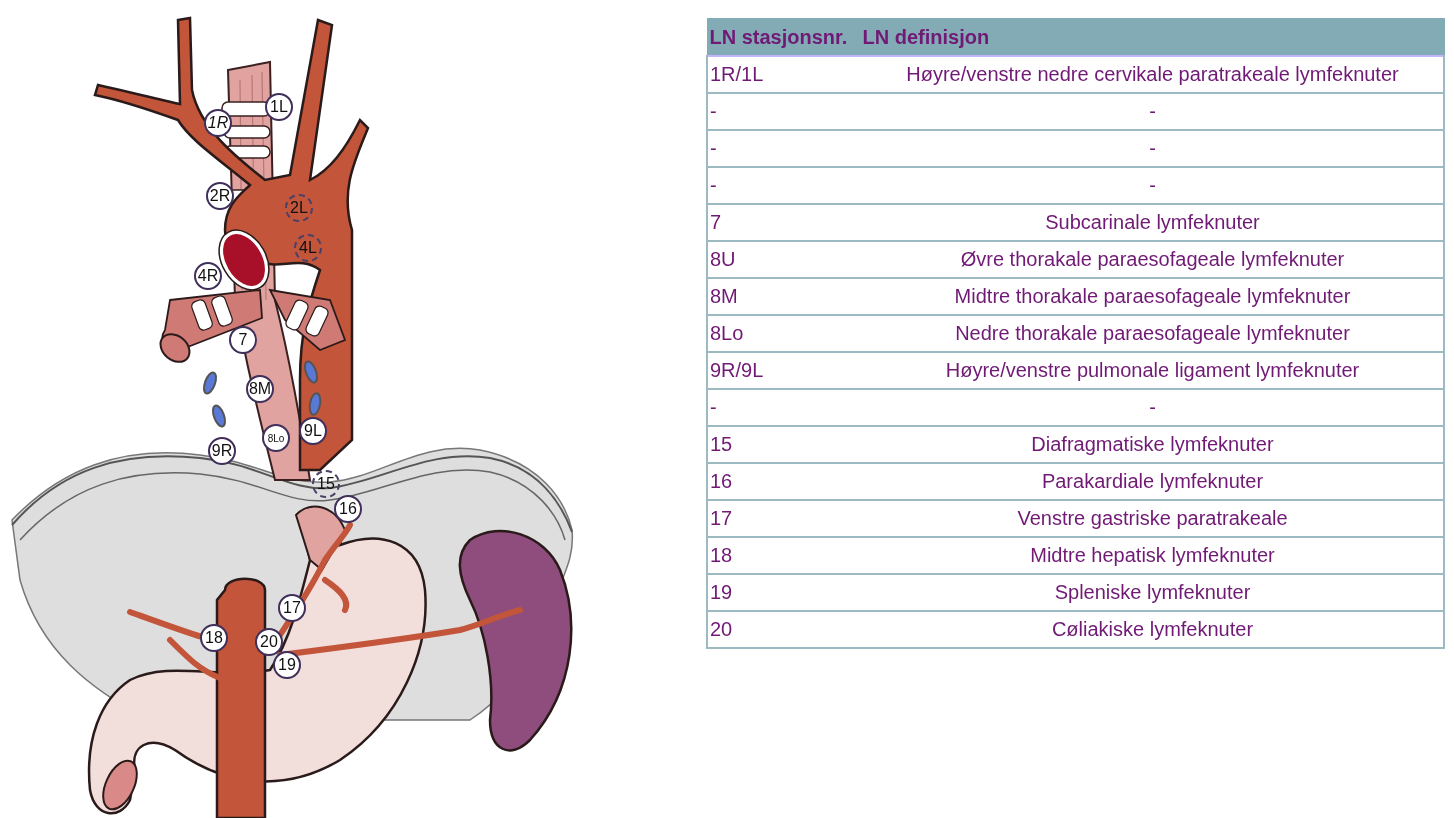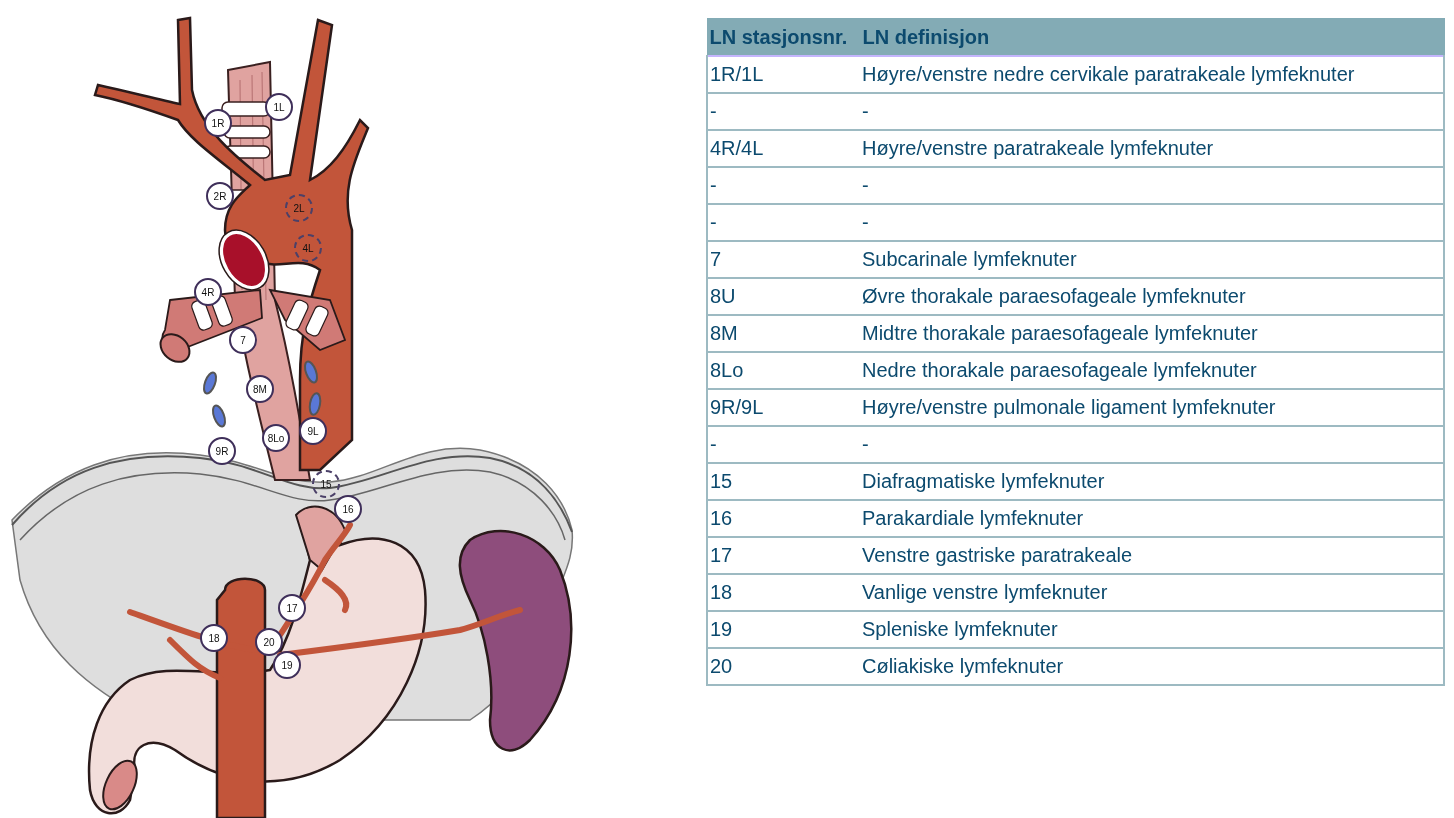--- a/index.html
+++ b/index.html
@@ -1,26 +1,26 @@
 <!DOCTYPE html>
 <html><head>
 <meta charset="utf-8">
 <style>
   html, body { margin:0; padding:0; background:#ffffff; }
   body { width:1454px; height:818px; position:relative; overflow:hidden; font-family:"Liberation Sans", sans-serif; }
   #diagram { position:absolute; left:0; top:0; width:620px; height:818px; }
   #diagram svg { position:absolute; left:0; top:0; }
-  .node { position:absolute; width:28px; height:28px; margin-left:-14px; margin-top:-14px; border-radius:50%; background:#fff; border:2px solid #3f2f5a; box-sizing:border-box; display:flex; align-items:center; justify-content:center; font-size:10px; color:#111; font-family:"Liberation Sans", sans-serif; }
+  .node { position:absolute; width:28px; height:28px; margin-left:-14px; margin-top:-14px; border-radius:50%; background:#fff; border:2px solid #3f2f5a; box-sizing:border-box; display:flex; align-items:center; justify-content:center; font-size:16px; color:#111; font-family:"Liberation Sans", sans-serif; }
   .node.dashed { background:transparent; border:2px dashed #4b4068; }
   .node.small { font-size:10px; }
-  #ln-table { position:absolute; left:706px; top:18px; width:739px; border-collapse:collapse; font-family:"Liberation Sans", sans-serif; font-size:20px; color:#0c4a6e; }
+  #ln-table { position:absolute; left:706px; top:18px; width:739px; border-collapse:collapse; font-family:"Liberation Sans", sans-serif; font-size:20px; color:#701a75; }
   #ln-table th { background:#83abb5; font-weight:bold; text-align:left; height:36px; padding:0 0 0 2px; border:1px solid #83abb5; white-space:nowrap; }
   #ln-table td { height:35px; padding:0 0 0 2px; border-top:2px solid #c4b5fd; border-bottom:2px solid #9dbac2; white-space:nowrap;margin-top:29px; }
   #ln-table td:first-child { width:150px; border-left:2px solid #9dbac2; }
-  #ln-table td:last-child { border-right:2px solid #9dbac2; }
+  #ln-table td:last-child { border-right:2px solid #9dbac2;text-align:center; }
   #ln-table th:first-child { width:150px; }
 </style>
 </head>
 <body>
 
 <div id="diagram">
   <svg width="620" height="818" viewBox="0 0 620 818">
 
     <path d="M12,520 C60,470 120,445 200,455 C260,462 280,485 330,482 C380,478 420,440 480,450 C540,462 565,500 572,530 C575,560 560,580 555,600 C540,660 500,700 470,720 L150,720 C90,690 40,650 20,580 Z" fill="#dedede" stroke="#777" stroke-width="1.5"></path>
     <path d="M12,525 C60,470 120,450 200,458 C260,464 290,492 330,488 C380,482 430,448 490,458 C540,468 562,505 572,532" fill="none" stroke="#555" stroke-width="2"></path>
@@ -72,26 +72,26 @@
     <g stroke="#c2553a" stroke-width="6" fill="none" stroke-linecap="round">
       <path d="M270,650 C290,620 310,590 325,560 C335,545 345,535 350,525"></path>
       <path d="M325,580 C340,590 350,600 345,610"></path>
       <path d="M255,650 C220,645 180,630 130,612"></path>
       <path d="M170,640 C190,660 200,670 220,678"></path>
       <path d="M280,655 C320,650 400,640 460,630 C480,625 500,615 520,610"></path>
     </g>
   </svg>
 
   <div id="nodes-layer">
-      <div class="node" style="left: 218px; top: 123px;">1R</div>
+      <div class="node" style="left: 218px; top: 123px; font-style: italic;">1R</div>
       <div class="node" style="left: 279px; top: 107px;">1L</div>
       <div class="node" style="left: 220px; top: 196px;">2R</div>
       <div class="node dashed" style="left: 299px; top: 208px;">2L</div>
       <div class="node dashed" style="left: 278px; top: 248px; margin-left: 16px;">4L</div>
-      <div class="node" style="left: 208px; top: 292px;">4R</div>
+      <div class="node" style="left: 208px; top: 276px;">4R</div>
       <div class="node" style="left: 243px; top: 340px;">7</div>
       <div class="node" style="left: 260px; top: 389px;">8M</div>
       <div class="node" style="left: 222px; top: 451px;">9R</div>
       <div class="node small" style="left: 276px; top: 438px;">8Lo</div>
       <div class="node" style="left: 313px; top: 431px;">9L</div>
       <div class="node dashed" style="left: 326px; top: 484px;">15</div>
       <div class="node" style="left: 348px; top: 509px;">16</div>
       <div class="node" style="left: 292px; top: 608px;">17</div>
       <div class="node" style="left: 214px; top: 638px;">18</div>
       <div class="node" style="left: 269px; top: 642px;">20</div>
@@ -107,24 +107,20 @@
     </tr>
   </thead>
   <tbody id="ln-body">
     <tr>
         <td>1R/1L</td>
         <td>Høyre/venstre nedre cervikale paratrakeale lymfeknuter</td>
       </tr>
     <tr>
         <td>-</td>
         <td>-</td>
-      </tr>
-    <tr>
-        <td>4R/4L</td>
-        <td>Høyre/venstre paratrakeale lymfeknuter</td>
       </tr>
     <tr>
         <td>-</td>
         <td>-</td>
       </tr>
     <tr>
         <td>-</td>
         <td>-</td>
       </tr>
     <tr>
@@ -158,21 +154,21 @@
     <tr>
         <td>16</td>
         <td>Parakardiale lymfeknuter</td>
       </tr>
     <tr>
         <td>17</td>
         <td>Venstre gastriske paratrakeale</td>
       </tr>
     <tr>
         <td>18</td>
-        <td>Vanlige venstre lymfeknuter</td>
+        <td>Midtre hepatisk lymfeknuter</td>
       </tr>
     <tr>
         <td>19</td>
         <td>Spleniske lymfeknuter</td>
       </tr>
     <tr>
         <td>20</td>
         <td>Cøliakiske lymfeknuter</td>
       </tr>
   </tbody>

